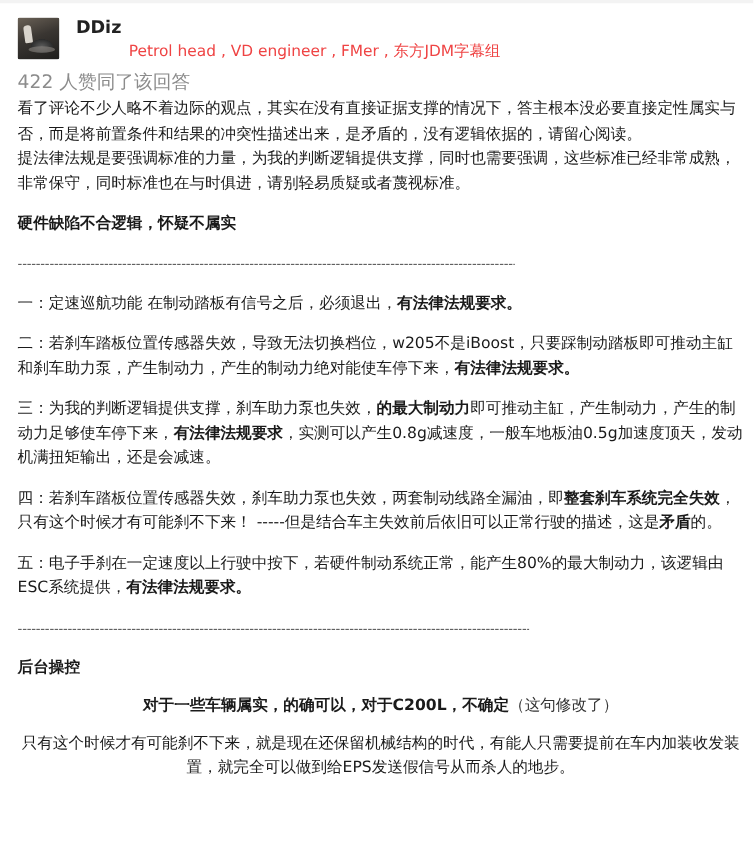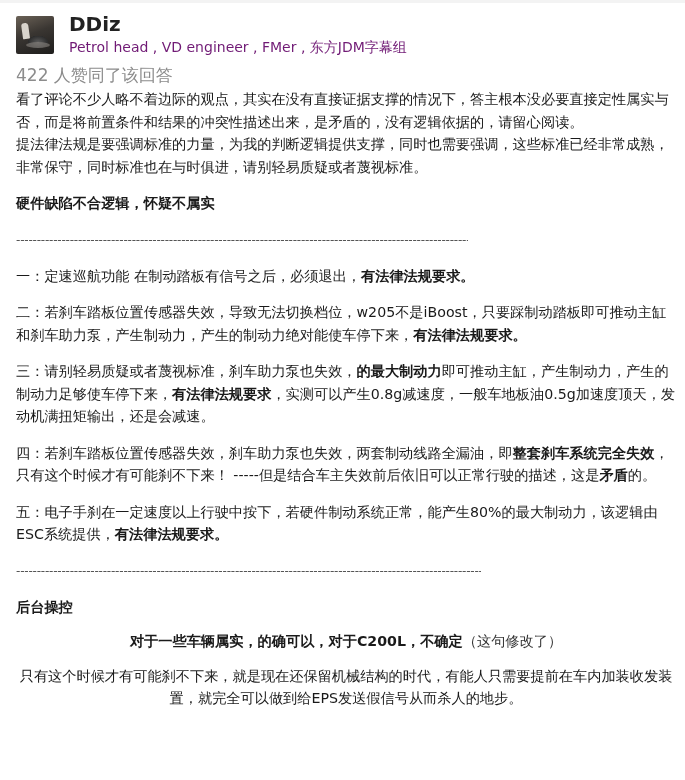--- a/index.html
+++ b/index.html
@@ -52,30 +52,31 @@
     width: 24px; height: 6px;
     background: #8a8580;
     border-radius: 50%;
     opacity: 0.6;
   }
   .author-info {
     margin-left: 15px;
     margin-top: -2px;
   }
   .author-name {
-    font-size: 20px;
+    font-size: 16px;
     font-weight: bold;
     color: #222;
     line-height: 21px;
   }
   .author-bio {
     font-size: 14px;
-    color: #701a75;
+    color: #ef4444;
     line-height: 20px;
     margin-top: 2px;
+    margin-left: 48px;
   }
   .votes {
     position: absolute;
     left: 16px; top: 66px;
     font-size: 17px;
     color: #8c8c8c;
     line-height: 18px;
   }
   .content {
     position: absolute;
@@ -124,21 +125,21 @@
   <p>提法律法规是要强调标准的力量，为我的判断逻辑提供支撑，同时也需要强调，这些标准已经非常成熟，非常保守，同时标准也在与时俱进，请别轻易质疑或者蔑视标准。</p>
 
   <p class="gap bold">硬件缺陷不合逻辑，怀疑不属实</p>
 
   <p class="gap divider div1">--------------------------------------------------------------------------------------------------------------------</p>
 
   <p class="gap"><span>一：定速巡航功能 在制动踏板有信号之后，必须退出，</span><span class="bold">有法律法规要求。</span></p>
 
   <p class="gap"><span>二：若刹车踏板位置传感器失效，导致无法切换档位，w205不是iBoost，只要踩制动踏板即可推动主缸和刹车助力泵，产生制动力，产生的制动力绝对能使车停下来，</span><span class="bold">有法律法规要求。</span></p>
 
-  <p class="gap"><span>三：请别轻易质疑或者蔑视标准，刹车助力泵也失效，</span><span class="bold">的最大制动力</span><span>即可推动主缸，产生制动力，产生的制动力足够使车停下来，</span><span class="bold">有法律法规要求</span><span>，实测可以产生0.8g减速度，一般车地板油0.5g加速度顶天，发动机满扭矩输出，还是会减速。</span></p>
+  <p class="gap"><span>三：为我的判断逻辑提供支撑，刹车助力泵也失效，</span><span class="bold">的最大制动力</span><span>即可推动主缸，产生制动力，产生的制动力足够使车停下来，</span><span class="bold">有法律法规要求</span><span>，实测可以产生0.8g减速度，一般车地板油0.5g加速度顶天，发动机满扭矩输出，还是会减速。</span></p>
 
   <p class="gap"><span>四：若刹车踏板位置传感器失效，刹车助力泵也失效，两套制动线路全漏油，即</span><span class="bold">整套刹车系统完全失效</span><span>，只有这个时候才有可能刹不下来！ -----但是结合车主失效前后依旧可以正常行驶的描述，这是</span><span class="bold">矛盾</span><span>的。</span></p>
 
   <p class="gap"><span>五：电子手刹在一定速度以上行驶中按下，若硬件制动系统正常，能产生80%的最大制动力，该逻辑由ESC系统提供，</span><span class="bold">有法律法规要求。</span></p>
 
   <p class="gap divider div2">--------------------------------------------------------------------------------------------------------------------</p>
 
   <p class="gap bold">后台操控</p>
 
   <p class="gap-sm"><span class="bold">对于一些车辆属实，的确可以，对于C200L，不确定</span><span class="muted-paren">（这句修改了）</span></p>

